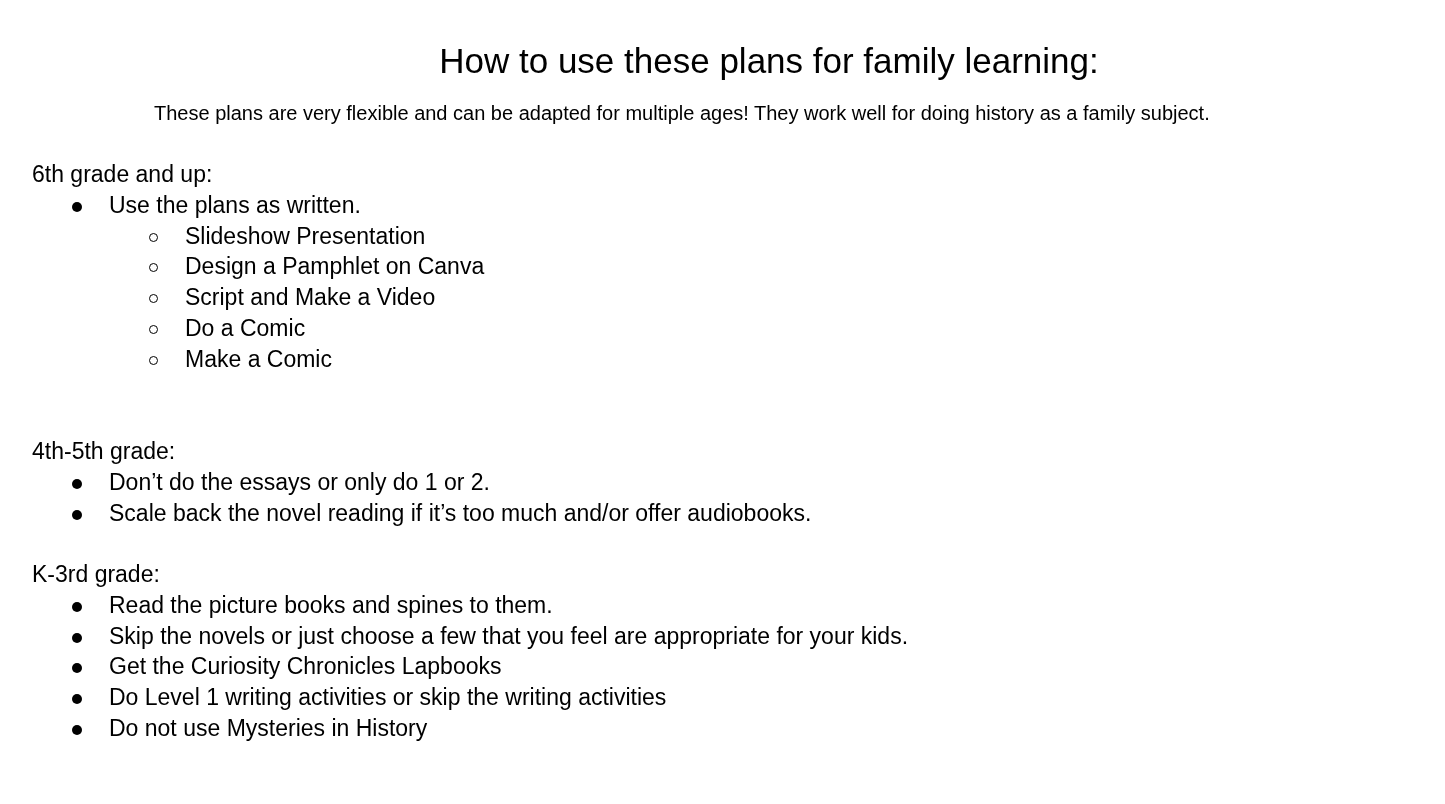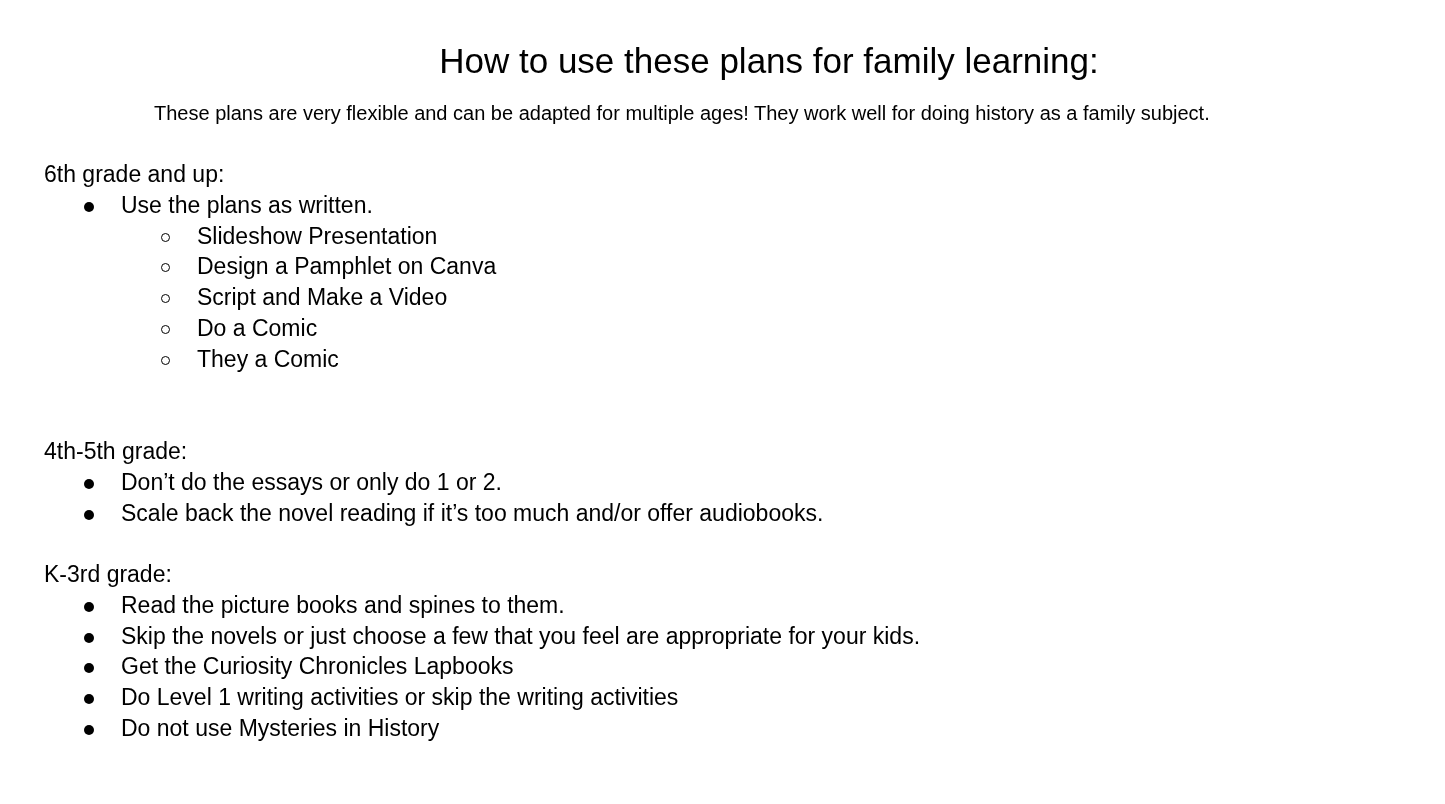--- a/index.html
+++ b/index.html
@@ -28,21 +28,21 @@
     .subtitle {
       position: absolute;
       left: 154px;
       top: 98px;
       font-size: 20px;
       line-height: 30px;
       white-space: nowrap;
     }
     .section {
       position: absolute;
-      left: 44px;
+      left: 32px;
     }
     .section-heading {
       font-size: 23px;
       line-height: 30.8px;
       white-space: nowrap;
       margin: 0;
       font-weight: normal;
     }
     ul.level1 {
       list-style: none;
@@ -118,21 +118,21 @@
       <li>
         <span class="bullet"></span>
         <span>Script and Make a Video</span>
       </li>
       <li>
         <span class="bullet"></span>
         <span>Do a Comic</span>
       </li>
       <li>
         <span class="bullet"></span>
-        <span>They a Comic</span>
+        <span>Make a Comic</span>
       </li>
     </ul>
   </div>
 
   <div class="section sec2">
     <p class="section-heading">4th-5th grade:</p>
     <ul class="level1">
       <li>
         <span class="bullet"></span>
         <span>Don’t do the essays or only do 1 or 2.</span>

